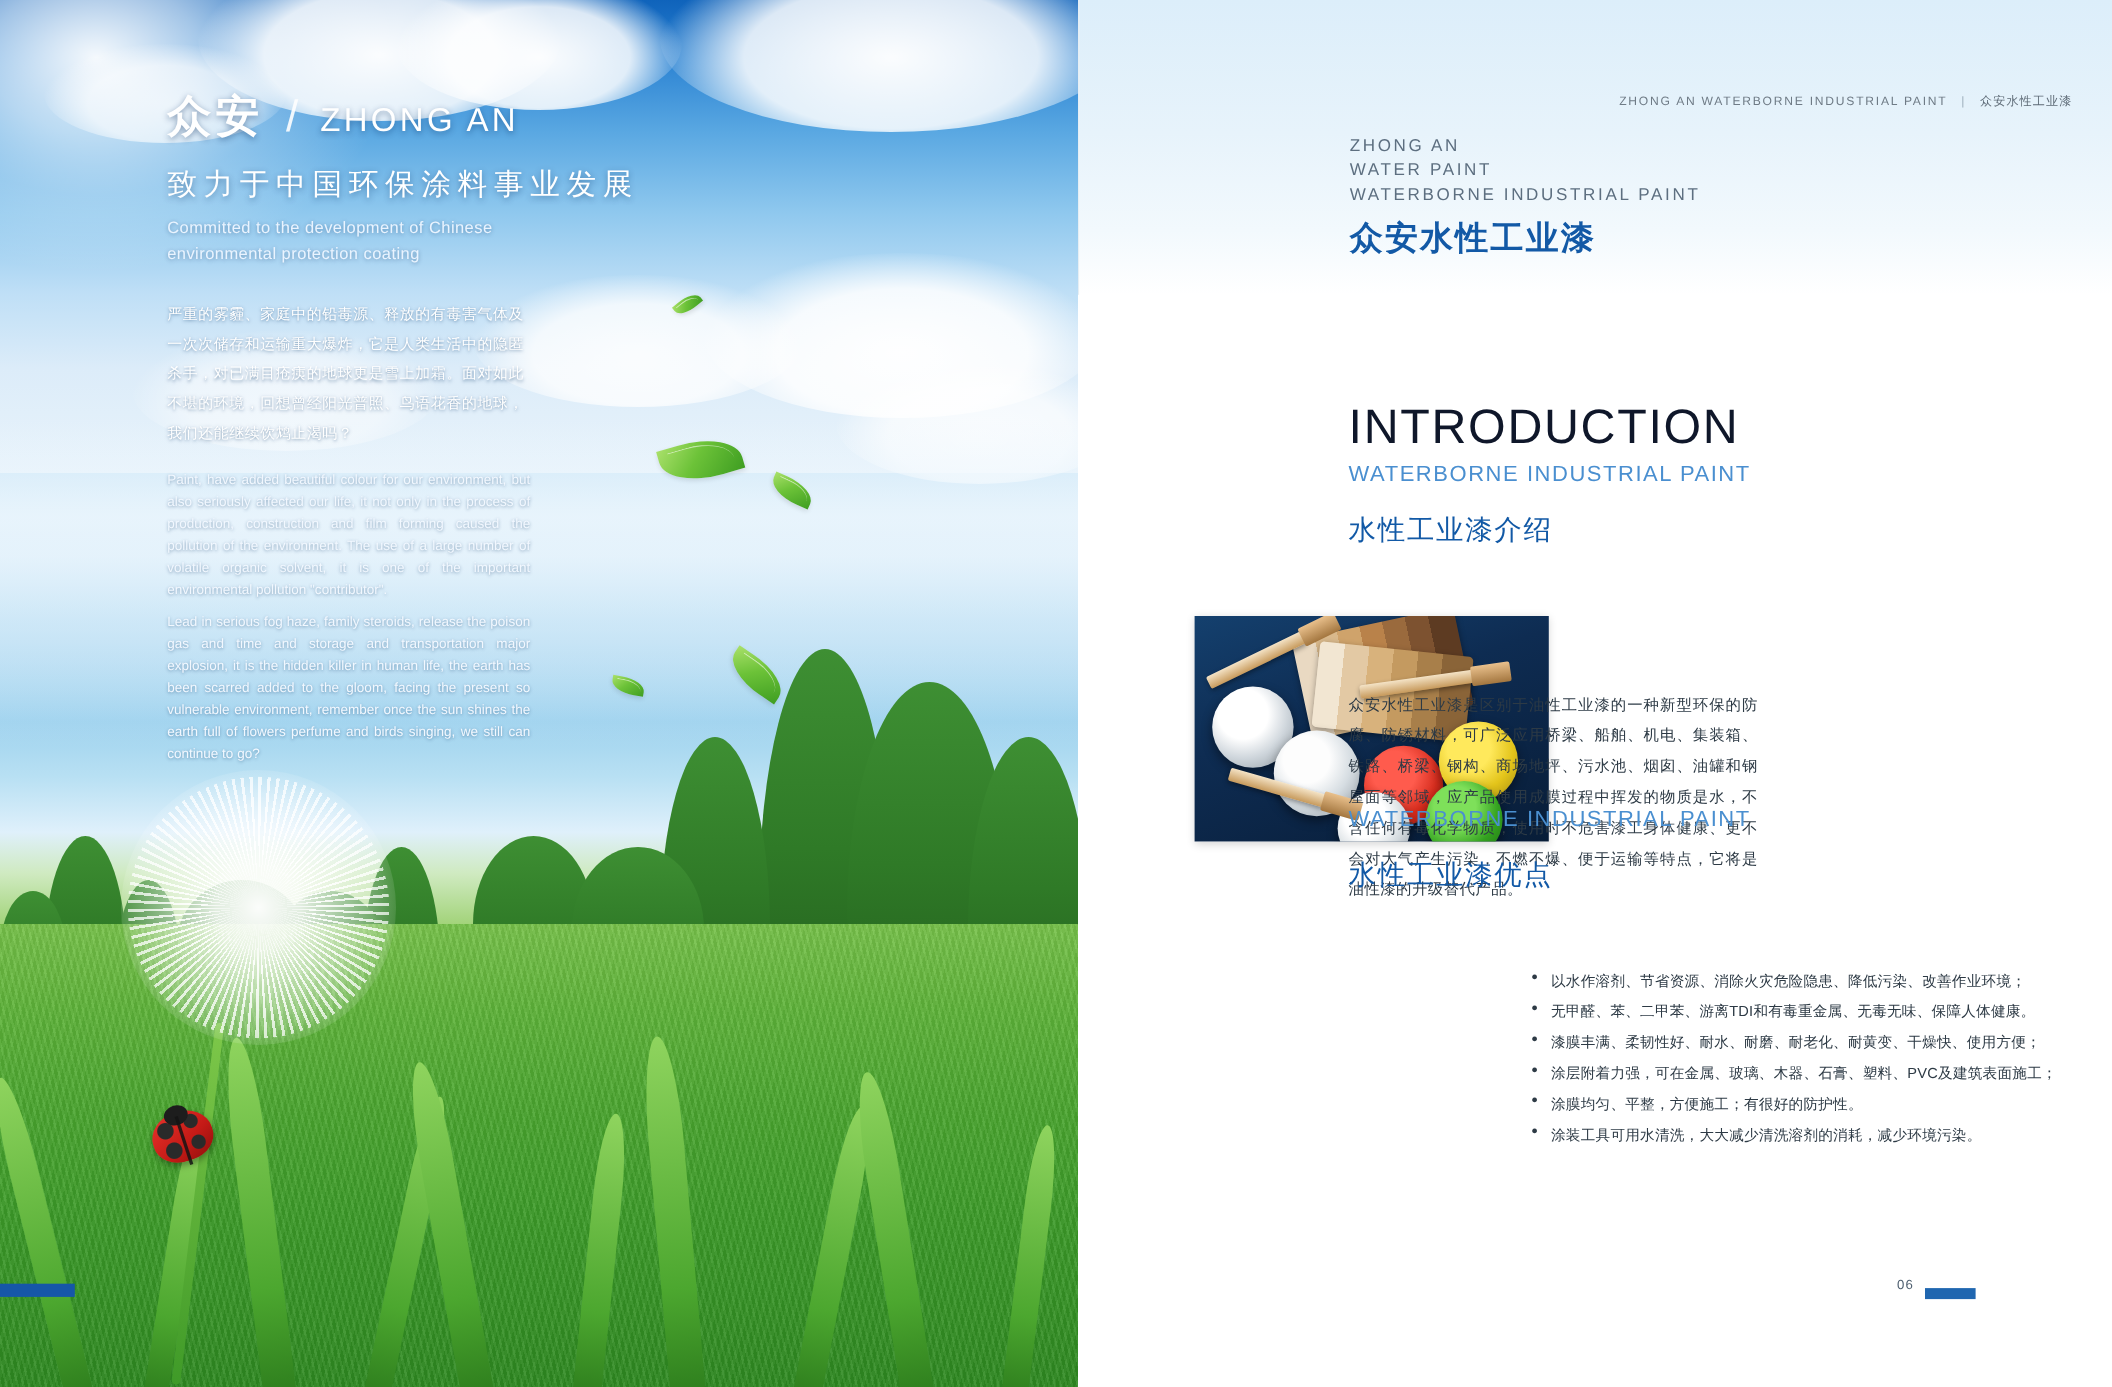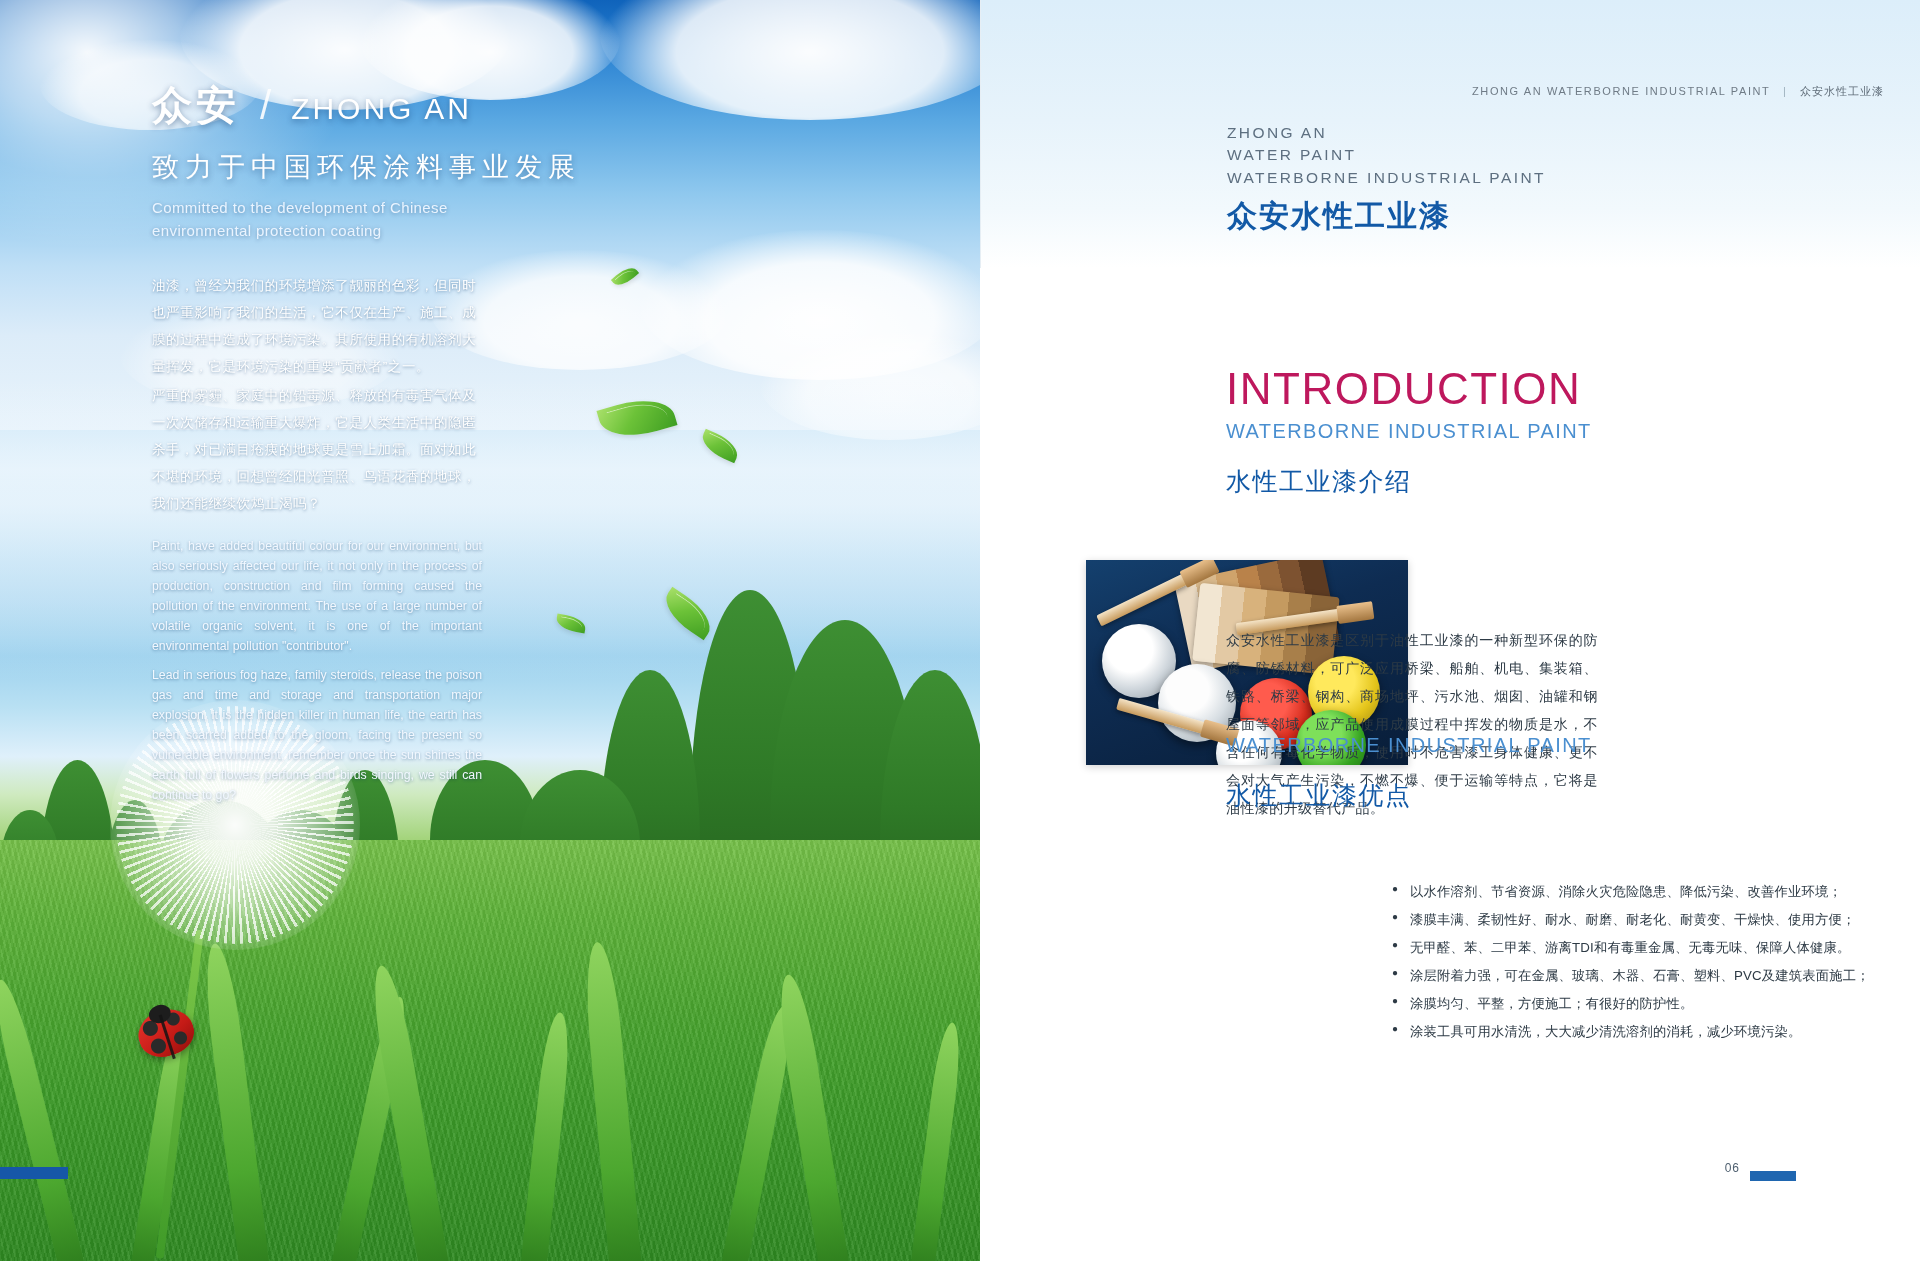--- a/index.html
+++ b/index.html
@@ -199,21 +199,21 @@
     position:absolute; left:246px; top:122px;
     color:#5d6f80; font-size:15.5px; letter-spacing:2.4px; line-height:1.45;
   }
   .header-title-cn {
     position:absolute; left:246px; top:196px;
     font-size:30px; font-weight:bold; letter-spacing:2px; color:#1259a6;
   }
 
   .sec { position:absolute; }
   .sec-en-big {
-    font-size:44px; letter-spacing:1.5px; color:#be185d; font-weight:400;
+    font-size:44px; letter-spacing:1.5px; color:#0f172a; font-weight:400;
     line-height:1.05;
   }
   .sec-en-sub {
     margin-top:8px; font-size:20px; letter-spacing:1.4px; color:#4a8fd0; font-weight:300;
   }
   .sec-cn {
     margin-top:22px; font-size:25px; font-weight:normal; color:#1259a6; letter-spacing:1.5px;
   }
 
   #intro-section { left:246px; top:366px; width:660px; }
@@ -357,21 +357,20 @@
         <span class="brand-cn">众安</span>
         <span class="brand-slash">/</span>
         <span class="brand-en">ZHONG AN</span>
       </div>
       <div class="brand-tagline-cn">致力于中国环保涂料事业发展</div>
       <div class="brand-tagline-en">Committed to the development of Chinese environmental protection coating</div>
     </div>
 
     <div class="copy-block">
       <div class="copy-cn">
-        <p>油漆，曾经为我们的环境增添了靓丽的色彩，但同时也严重影响了我们的生活，它不仅在生产、施工、成膜的过程中造成了环境污染。其所使用的有机溶剂大量挥发，它是环境污染的重要“贡献者”之一。</p>
         <p>严重的雾霾、家庭中的铅毒源、释放的有毒害气体及一次次储存和运输重大爆炸，它是人类生活中的隐匿杀手，对已满目疮痍的地球更是雪上加霜。面对如此不堪的环境，回想曾经阳光普照、鸟语花香的地球，我们还能继续饮鸩止渴吗？</p>
       </div>
       <div class="copy-en">
         <p>Paint, have added beautiful colour for our environment, but also seriously affected our life, it not only in the process of production, construction and film forming caused the pollution of the environment. The use of a large number of volatile organic solvent, it is one of the important environmental pollution "contributor".</p>
         <p>Lead in serious fog haze, family steroids, release the poison gas and time and storage and transportation major explosion, it is the hidden killer in human life, the earth has been scarred added to the gloom, facing the present so vulnerable environment, remember once the sun shines the earth full of flowers perfume and birds singing, we still can continue to go?</p>
       </div>
     </div>
 
     <div class="blue-bar"></div>
   </div>
@@ -416,22 +415,22 @@
         <div class="intro-text">众安水性工业漆是区别于油性工业漆的一种新型环保的防腐、防锈材料，可广泛应用桥梁、船舶、机电、集装箱、铁路、桥梁、钢构、商场地坪、污水池、烟囱、油罐和钢屋面等邻域，应产品使用成膜过程中挥发的物质是水，不含任何有毒化学物质，使用时不危害漆工身体健康、更不会对大气产生污染，不燃不爆、便于运输等特点，它将是油性漆的升级替代产品。</div>
       </div>
     </div>
 
     <div class="sec" id="advantage-section">
       <div class="sec-en-sub">WATERBORNE INDUSTRIAL PAINT</div>
       <div class="sec-cn">水性工业漆优点</div>
 
       <ul class="adv-list">
         <li>以水作溶剂、节省资源、消除火灾危险隐患、降低污染、改善作业环境；</li>
+        <li>无甲醛、苯、二甲苯、游离TDI和有毒重金属、无毒无味、保障人体健康。</li>
         <li>漆膜丰满、柔韧性好、耐水、耐磨、耐老化、耐黄变、干燥快、使用方便；</li>
-        <li>无甲醛、苯、二甲苯、游离TDI和有毒重金属、无毒无味、保障人体健康。</li>
         <li>涂层附着力强，可在金属、玻璃、木器、石膏、塑料、PVC及建筑表面施工；</li>
         <li>涂膜均匀、平整，方便施工；有很好的防护性。</li>
         <li>涂装工具可用水清洗，大大减少清洗溶剂的消耗，减少环境污染。</li>
       </ul>
     </div>
 
     <div class="page-number">06</div>
     <div class="page-rule"></div>
   </div>
 

